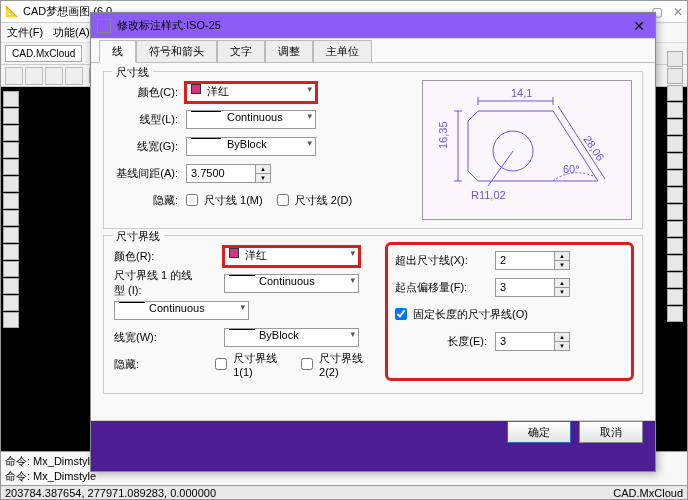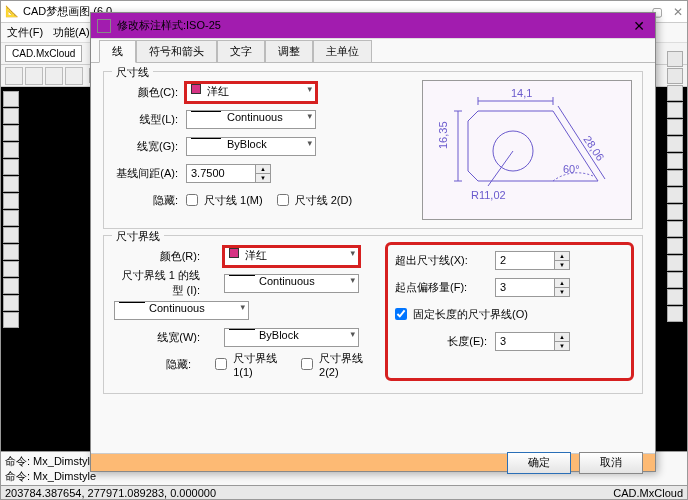--- a/index.html
+++ b/index.html
@@ -10,50 +10,50 @@
 .menu-bar{height:20px;display:flex;align-items:center;padding:0 6px;gap:10px;background:#f8f8f8;border-bottom:1px solid #ddd}
 .toolbar{height:22px;display:flex;align-items:center;padding:0 4px;gap:2px;background:#f4f4f4;border-bottom:1px solid #ccc}
 .toolbar .tbtn{width:18px;height:18px;border:1px solid #bbb;background:#eee}
 .cad-area{position:absolute;left:0;top:86px;right:0;bottom:48px;background:#000}
 .left-tools{position:absolute;left:2px;top:90px;width:18px;display:flex;flex-direction:column;gap:1px}
 .right-tools{position:absolute;right:2px;top:50px;width:18px;display:flex;flex-direction:column;gap:1px}
 .tool-btn{width:16px;height:16px;background:#e8e8e8;border:1px solid #aaa}
 .cmd-area{position:absolute;left:0;right:0;bottom:14px;height:34px;background:#f8f8f8;border-top:1px solid #999;padding:2px 4px;font-size:10px}
 .status-bar{position:absolute;left:0;right:0;bottom:0;height:14px;background:#e8e8e8;border-top:1px solid #999;display:flex;align-items:center;padding:0 4px;font-size:9px;justify-content:space-between}
 .modal{position:absolute;left:90px;top:12px;width:566px;height:460px;background:#f9f9f9;border:1px solid #888;box-shadow:2px 2px 8px rgba(0,0,0,.3)}
-.modal-title{height:26px;background:#a21caf;display:flex;align-items:center;padding:0 6px;border-bottom:1px solid #ddd}
+.modal-title{height:26px;background:#8b5cf6;display:flex;align-items:center;padding:0 6px;border-bottom:1px solid #ddd}
 .modal-title .mticon{width:14px;height:14px;margin-right:6px;border:1px solid #888}
 .modal-title .close{margin-left:auto;width:20px;height:20px;display:flex;align-items:center;justify-content:center;font-size:14px}
 .modal-tabs{height:24px;display:flex;align-items:flex-end;padding:0 8px;gap:0;border-bottom:1px solid #bbb}
 .mtab{padding:3px 12px;border:1px solid #bbb;background:#eee;font-size:11px;position:relative;top:1px}
 .mtab.active{background:#f9f9f9;border-bottom:1px solid #f9f9f9}
 .modal-body{padding:8px 12px;display:flex;flex-direction:column;gap:6px}
 .fieldset{border:1px solid #ccc;padding:8px 10px;position:relative}
 .fieldset .legend{position:absolute;top:-7px;left:8px;background:#f9f9f9;padding:0 4px;font-size:11px}
 .fs-top{display:flex;gap:10px}
 .fs-left{flex:1}
 .row{display:flex;align-items:center;height:24px;margin-bottom:3px}
 .lbl{width:72px;text-align:right;padding-right:8px}
-.lbl-wide{width:110px;text-align:right;padding-right:24px}
+.lbl-wide{width:110px;padding-right:24px}
 .sel{flex:1;height:19px;border:1px solid #999;background:#fff;display:flex;align-items:flex-start;padding:0 4px;position:relative}
 .sel::after{content:"▾";position:absolute;right:3px;font-size:9px;color:#555}
 .sel.short{width:130px;flex:none}
 .swatch{width:10px;height:10px;background:#d63384;margin-right:6px;border:1px solid #333}
 .input{width:85px;height:19px;border:1px solid #999;background:#fff;padding:0 4px;display:flex;align-items:center}
 .spinner{width:15px;height:19px;display:flex;flex-direction:column;border:1px solid #999;border-left:none}
 .spinner span{flex:1;display:flex;align-items:center;justify-content:center;font-size:6px;background:#eee;border-bottom:1px solid #999}
 .spinner span:last-child{border-bottom:none}
 .cb{display:flex;align-items:center;gap:6px}
 .cb input{width:12px;height:12px}
 .preview{width:210px;height:140px;border:1px solid #999;background:#faf6fc;position:relative}
 .hl-red{outline:3px solid #d62020;outline-offset:-1px}
 .fs-bot{display:flex;gap:10px}
 .fs-bl{flex:1}
 .fs-br{width:245px}
-.modal-footer{position:absolute;left:0;right:0;bottom:0;height:18px;display:flex;align-items:center;justify-content:flex-end;gap:8px;padding:0 12px;border-top:1px solid #ccc;background:#fdba74}
+.modal-footer{position:absolute;left:0;right:0;bottom:0;height:51px;display:flex;align-items:flex-start;justify-content:flex-end;gap:8px;padding:0 12px;border-top:1px solid #ccc;background:#4c1d95}
 .btn{min-width:64px;height:22px;border:1px solid #888;background:linear-gradient(#fff,#e4e4e4);display:flex;align-items:center;justify-content:center}
 .btn.primary{border:1px solid #2a6fb7}
 .win-ctrl{margin-left:auto;display:flex;gap:12px;color:#888;font-size:12px}
 </style>
 </head>
 <body>
 
 <div class="main-window" style="width:688px;height:500px;position:relative">
   <div class="title-bar">
     <span class="icon">📐</span>

